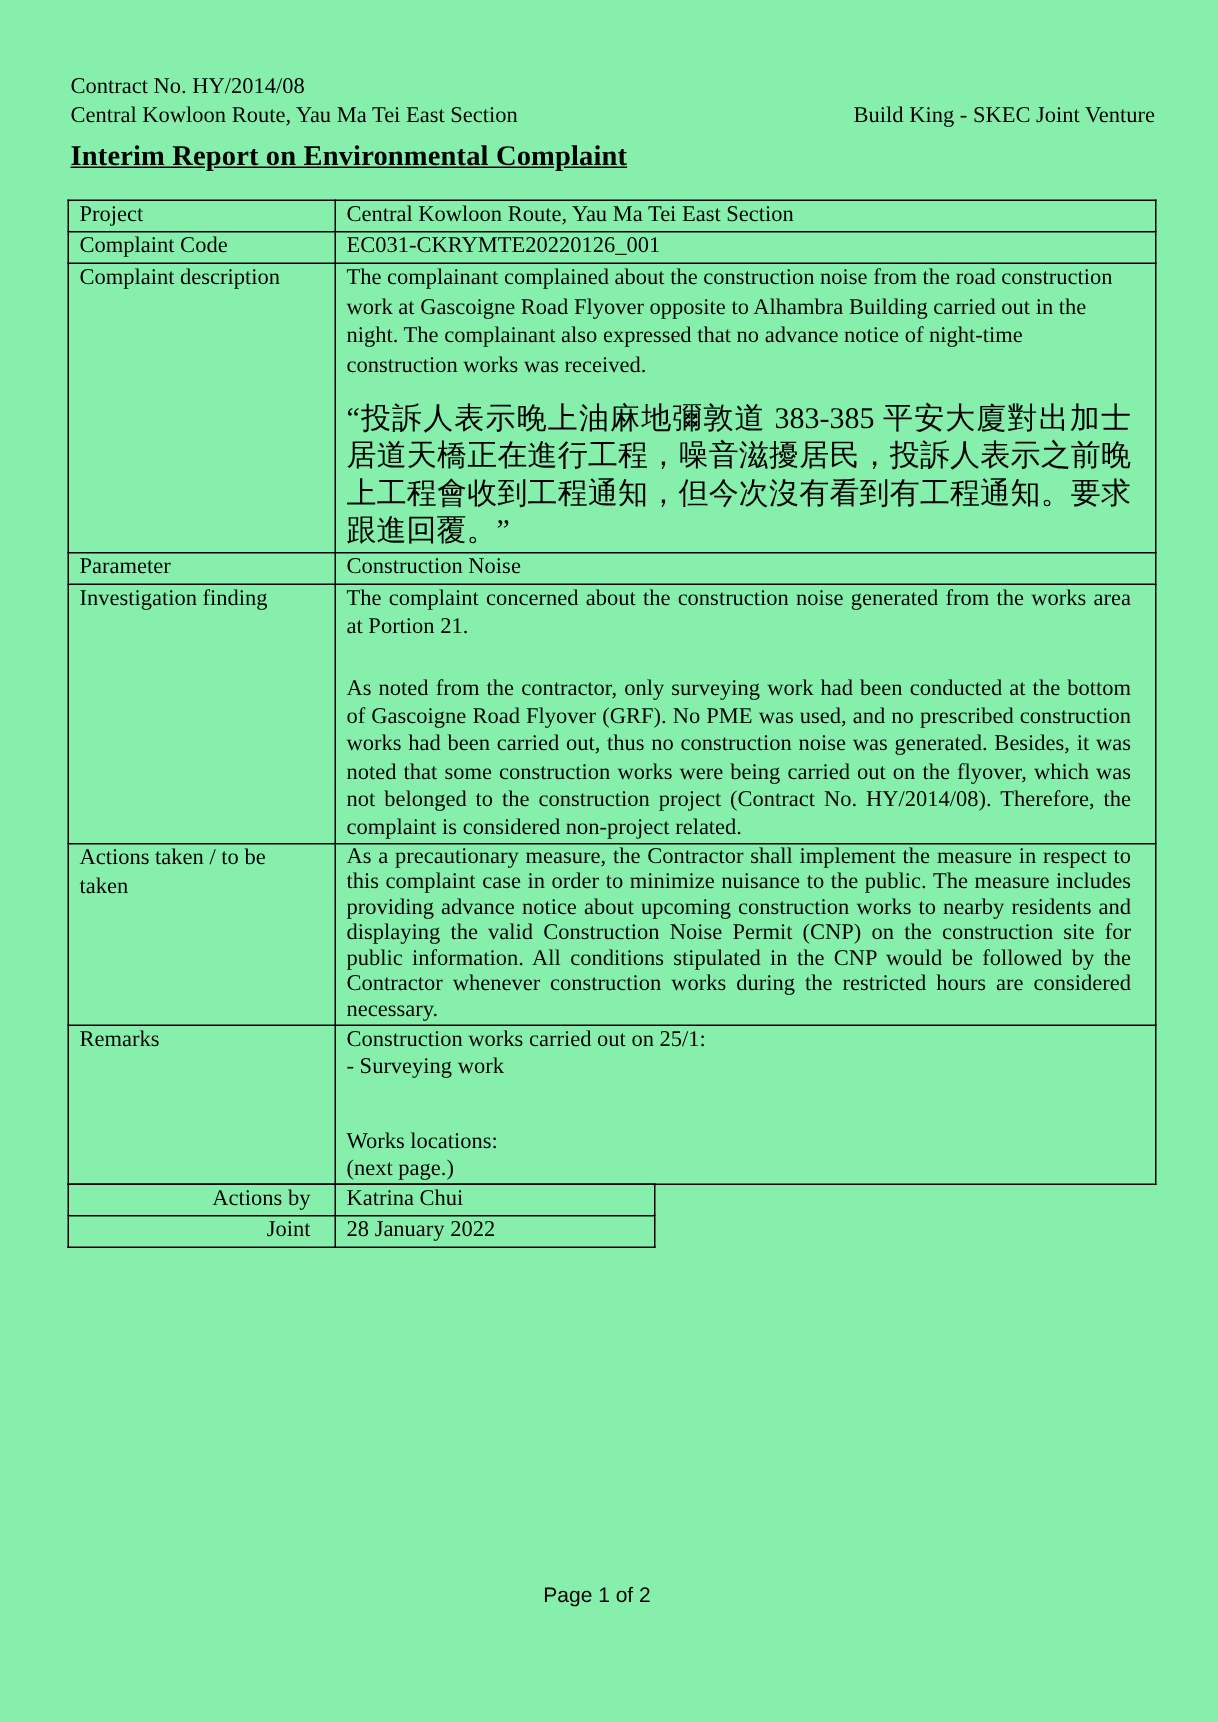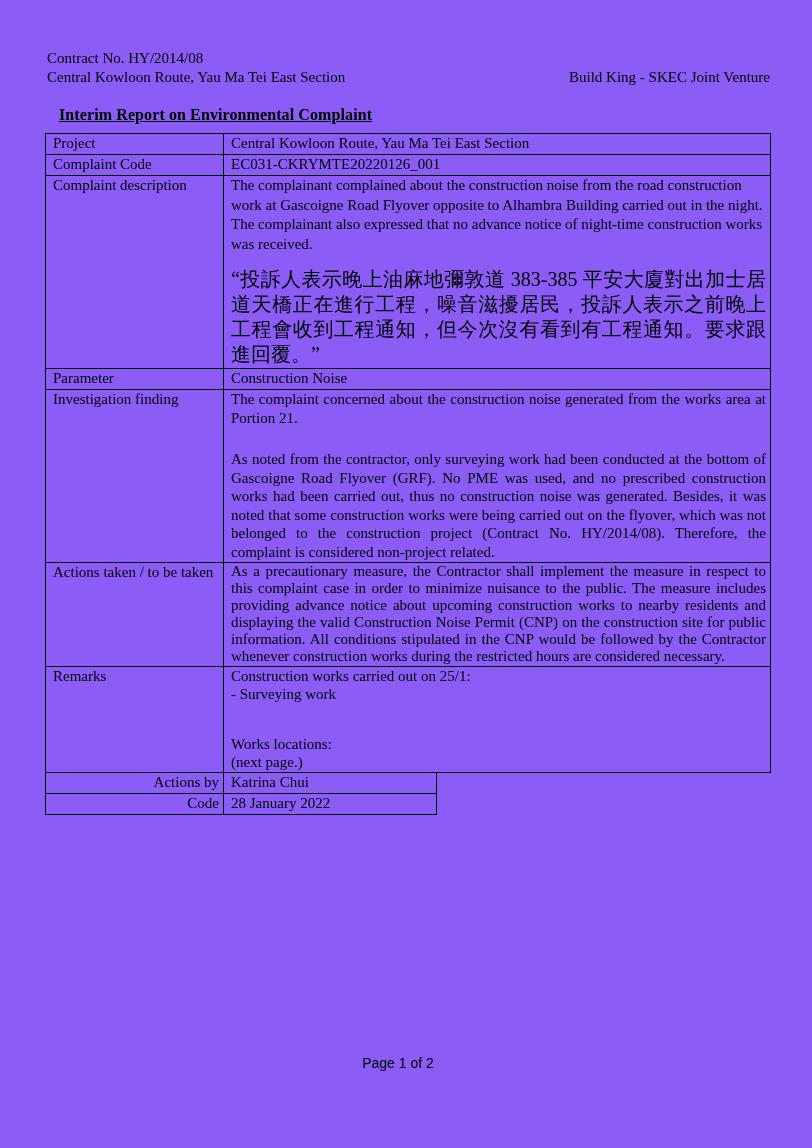--- a/index.html
+++ b/index.html
@@ -13,63 +13,63 @@
     height: 1148px;
     font-family: "Liberation Serif", "DejaVu Serif", serif;
     color: #000000;
     position: relative;
   }
   .page {
     position: relative;
     width: 812px;
     height: 1148px;
     overflow: hidden;
-    background: #8b5cf6;
+    background: #86efac;
   }
   .doc-header {
     position: absolute;
     top: 49px;
     left: 47px;
     right: 42px;
     font-size: 15px;
     line-height: 19px;
   }
   .hdr-right {
     position: absolute;
     top: 19px;
     right: 0;
     white-space: nowrap;
     text-align: right;
   }
   .doc-title {
     position: absolute;
     top: 94px;
     left: 47px;
-    margin: 12px;
-    font-size: 16px;
+    margin: 0;
+    font-size: 19px;
     font-weight: bold;
     text-decoration: underline;
     letter-spacing: 0.1px;
     text-align: right;
   }
   .tables {
     position: absolute;
     top: 133px;
     left: 45px;
     width: 726px;
   }
   table {
     border-collapse: collapse;
     table-layout: fixed;
   }
   .main-table { width: 726px; }
   .main-table td, .sig-table td {
     border: 1px solid #000000;
     vertical-align: top;
-    padding: 0 4px 1px 7px;
+    padding: 0 16px 1px 7px;
     font-size: 15px;
     line-height: 19px;
   }
   td.lbl { width: 178px; }
   p { margin: 0; }
   .justify { text-align: justify; }
   .desc-en { line-height: 19.5px; }
   .desc-zh {
     margin-top: 13px;
     font-size: 20px;
@@ -158,21 +158,21 @@
     </tbody>
       </table>
 
     <table class="sig-table">
       <tbody>
           <tr>
         <td class="lbl">Actions by</td>
         <td class="val">Katrina Chui</td>
       </tr>
       <tr>
-        <td class="lbl">Code</td>
+        <td class="lbl">Joint</td>
         <td class="val">28 January 2022</td>
       </tr>
     </tbody>
       </table>
   </div>
 
   <div class="page-footer">Page 1 of 2</div>
 
 </div>
 

